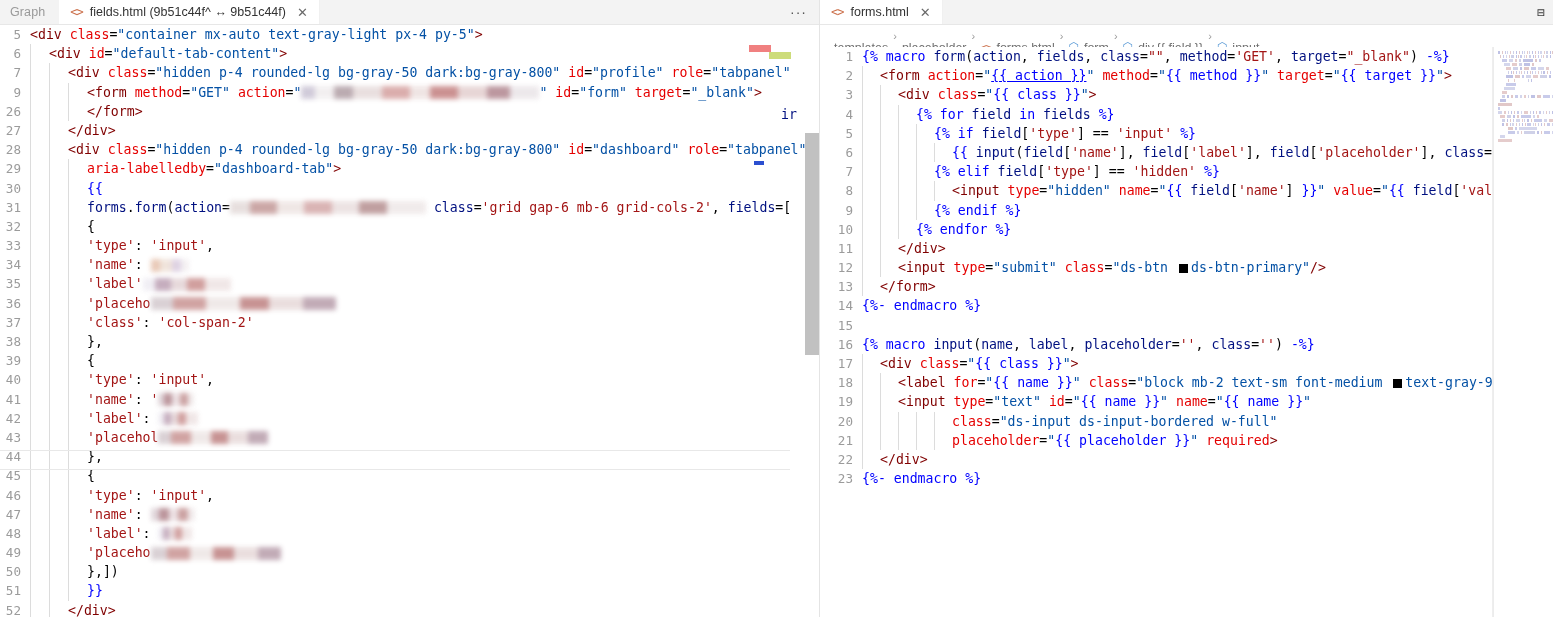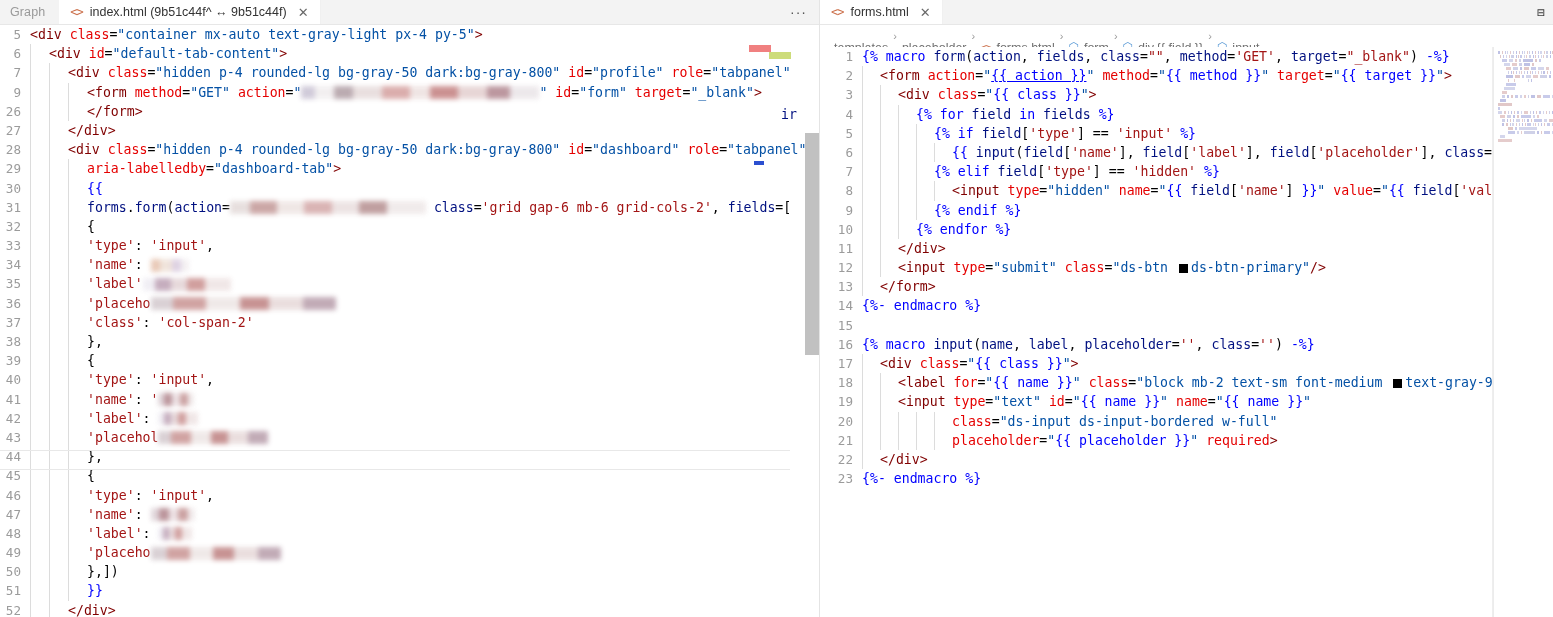--- a/index.html
+++ b/index.html
@@ -209,21 +209,21 @@
 <div class="app">
 
   <div class="pane pane-left">
 
     <div class="tabbar tabbar-left">
       <div class="graph-chip">
         <span>Graph</span>
       </div>
       <div class="tab">
         <span class="codeicon">&lt;&gt;</span>
-        <span class="tab-label">index.html (9b51c44f^ ↔ 9b51c44f)</span>
+        <span class="tab-label">fields.html (9b51c44f^ ↔ 9b51c44f)</span>
         <span class="tab-close">✕</span>
       </div>
       <div class="tabbar-filler"></div>
       <div class="tabbar-actions">
         <span>···</span>
       </div>
     </div>
 
     <div class="editor editor-left">
       <div class="code-area" id="left-code"><div class="row"><span class="gutter" style="width: 30px;">5</span><span class="linetext"><span class="t-tag">&lt;div </span><span class="t-attr">class</span><span class="t-punc">=</span><span class="t-str">"container mx-auto text-gray-light px-4 py-5"</span><span class="t-tag">&gt;</span></span></div><div class="row"><span class="gutter" style="width: 30px;">6</span><span class="linetext"><span class="ig" style="width: 19px;"></span><span class="t-tag">&lt;div </span><span class="t-attr">id</span><span class="t-punc">=</span><span class="t-str">"default-tab-content"</span><span class="t-tag">&gt;</span></span></div><div class="row"><span class="gutter" style="width: 30px;">7</span><span class="linetext"><span class="ig" style="width: 19px;"></span><span class="ig" style="width: 19px;"></span><span class="t-tag">&lt;div </span><span class="t-attr">class</span><span class="t-punc">=</span><span class="t-str">"hidden p-4 rounded-lg bg-gray-50 dark:bg-gray-800"</span><span class="t-plain"> </span><span class="t-attr">id</span><span class="t-punc">=</span><span class="t-str">"profile"</span><span class="t-plain"> </span><span class="t-attr">role</span><span class="t-punc">=</span><span class="t-str">"tabpanel"</span></span></div><div class="row"><span class="gutter" style="width: 30px;">9</span><span class="linetext"><span class="ig" style="width: 19px;"></span><span class="ig" style="width: 19px;"></span><span class="ig" style="width: 19px;"></span><span class="t-tag">&lt;form </span><span class="t-attr">method</span><span class="t-punc">=</span><span class="t-str">"GET"</span><span class="t-plain"> </span><span class="t-attr">action</span><span class="t-punc">=</span><span class="t-str">"</span><span class="blur b1" style="width: 238px;"></span><span class="t-str">"</span><span class="t-plain"> </span><span class="t-attr">id</span><span class="t-punc">=</span><span class="t-str">"form"</span><span class="t-plain"> </span><span class="t-attr">target</span><span class="t-punc">=</span><span class="t-str">"_blank"</span><span class="t-tag">&gt;</span></span></div><div class="row"><span class="gutter" style="width: 30px;">26</span><span class="linetext"><span class="ig" style="width: 19px;"></span><span class="ig" style="width: 19px;"></span><span class="ig" style="width: 19px;"></span><span class="t-tag">&lt;/form&gt;</span></span></div><div class="row"><span class="gutter" style="width: 30px;">27</span><span class="linetext"><span class="ig" style="width: 19px;"></span><span class="ig" style="width: 19px;"></span><span class="t-tag">&lt;/div&gt;</span></span></div><div class="row"><span class="gutter" style="width: 30px;">28</span><span class="linetext"><span class="ig" style="width: 19px;"></span><span class="ig" style="width: 19px;"></span><span class="t-tag">&lt;div </span><span class="t-attr">class</span><span class="t-punc">=</span><span class="t-str">"hidden p-4 rounded-lg bg-gray-50 dark:bg-gray-800"</span><span class="t-plain"> </span><span class="t-attr">id</span><span class="t-punc">=</span><span class="t-str">"dashboard"</span><span class="t-plain"> </span><span class="t-attr">role</span><span class="t-punc">=</span><span class="t-str">"tabpanel"</span></span></div><div class="row"><span class="gutter" style="width: 30px;">29</span><span class="linetext"><span class="ig" style="width: 19px;"></span><span class="ig" style="width: 19px;"></span><span class="ig" style="width: 19px;"></span><span class="t-attr">aria-labelledby</span><span class="t-punc">=</span><span class="t-str">"dashboard-tab"</span><span class="t-tag">&gt;</span></span></div><div class="row"><span class="gutter" style="width: 30px;">30</span><span class="linetext"><span class="ig" style="width: 19px;"></span><span class="ig" style="width: 19px;"></span><span class="ig" style="width: 19px;"></span><span class="t-j">{{</span></span></div><div class="row"><span class="gutter" style="width: 30px;">31</span><span class="linetext"><span class="ig" style="width: 19px;"></span><span class="ig" style="width: 19px;"></span><span class="ig" style="width: 19px;"></span><span class="t-jname">forms</span><span class="t-punc">.</span><span class="t-jname">form</span><span class="t-punc">(</span><span class="t-jname">action</span><span class="t-punc">=</span><span class="blur b2" style="width: 196px;"></span><span class="t-plain"> </span><span class="t-jname">class</span><span class="t-punc">=</span><span class="t-key">'grid gap-6 mb-6 grid-cols-2'</span><span class="t-punc">, </span><span class="t-jname">fields</span><span class="t-punc">=[</span></span></div><div class="row"><span class="gutter" style="width: 30px;">32</span><span class="linetext"><span class="ig" style="width: 19px;"></span><span class="ig" style="width: 19px;"></span><span class="ig" style="width: 19px;"></span><span class="t-punc">{</span></span></div><div class="row"><span class="gutter" style="width: 30px;">33</span><span class="linetext"><span class="ig" style="width: 19px;"></span><span class="ig" style="width: 19px;"></span><span class="ig" style="width: 19px;"></span><span class="t-key">'type'</span><span class="t-punc">: </span><span class="t-key">'input'</span><span class="t-punc">,</span></span></div><div class="row"><span class="gutter" style="width: 30px;">34</span><span class="linetext"><span class="ig" style="width: 19px;"></span><span class="ig" style="width: 19px;"></span><span class="ig" style="width: 19px;"></span><span class="t-key">'name'</span><span class="t-punc">: </span><span class="blur b4" style="width: 38px;"></span></span></div><div class="row"><span class="gutter" style="width: 30px;">35</span><span class="linetext"><span class="ig" style="width: 19px;"></span><span class="ig" style="width: 19px;"></span><span class="ig" style="width: 19px;"></span><span class="t-key">'label'</span><span class="blur b5" style="width: 88px;"></span></span></div><div class="row"><span class="gutter" style="width: 30px;">36</span><span class="linetext"><span class="ig" style="width: 19px;"></span><span class="ig" style="width: 19px;"></span><span class="ig" style="width: 19px;"></span><span class="t-key">'placeho</span><span class="blur b3" style="width: 185px;"></span></span></div><div class="row"><span class="gutter" style="width: 30px;">37</span><span class="linetext"><span class="ig" style="width: 19px;"></span><span class="ig" style="width: 19px;"></span><span class="ig" style="width: 19px;"></span><span class="t-key">'class'</span><span class="t-punc">: </span><span class="t-key">'col-span-2'</span></span></div><div class="row"><span class="gutter" style="width: 30px;">38</span><span class="linetext"><span class="ig" style="width: 19px;"></span><span class="ig" style="width: 19px;"></span><span class="ig" style="width: 19px;"></span><span class="t-punc">},</span></span></div><div class="row"><span class="gutter" style="width: 30px;">39</span><span class="linetext"><span class="ig" style="width: 19px;"></span><span class="ig" style="width: 19px;"></span><span class="ig" style="width: 19px;"></span><span class="t-punc">{</span></span></div><div class="row"><span class="gutter" style="width: 30px;">40</span><span class="linetext"><span class="ig" style="width: 19px;"></span><span class="ig" style="width: 19px;"></span><span class="ig" style="width: 19px;"></span><span class="t-key">'type'</span><span class="t-punc">: </span><span class="t-key">'input'</span><span class="t-punc">,</span></span></div><div class="row"><span class="gutter" style="width: 30px;">41</span><span class="linetext"><span class="ig" style="width: 19px;"></span><span class="ig" style="width: 19px;"></span><span class="ig" style="width: 19px;"></span><span class="t-key">'name'</span><span class="t-punc">: </span><span class="t-key">'</span><span class="blur b6" style="width: 36px;"></span></span></div><div class="row"><span class="gutter" style="width: 30px;">42</span><span class="linetext"><span class="ig" style="width: 19px;"></span><span class="ig" style="width: 19px;"></span><span class="ig" style="width: 19px;"></span><span class="t-key">'label'</span><span class="t-punc">: </span><span class="blur b5" style="width: 40px;"></span></span></div><div class="row"><span class="gutter" style="width: 30px;">43</span><span class="linetext"><span class="ig" style="width: 19px;"></span><span class="ig" style="width: 19px;"></span><span class="ig" style="width: 19px;"></span><span class="t-key">'placehol</span><span class="blur b3" style="width: 110px;"></span></span></div><div class="row"><span class="gutter" style="width: 30px;">44</span><span class="linetext"><span class="ig" style="width: 19px;"></span><span class="ig" style="width: 19px;"></span><span class="ig" style="width: 19px;"></span><span class="t-punc">},</span></span></div><div class="row"><span class="gutter" style="width: 30px;">45</span><span class="linetext"><span class="ig" style="width: 19px;"></span><span class="ig" style="width: 19px;"></span><span class="ig" style="width: 19px;"></span><span class="t-punc">{</span></span></div><div class="row"><span class="gutter" style="width: 30px;">46</span><span class="linetext"><span class="ig" style="width: 19px;"></span><span class="ig" style="width: 19px;"></span><span class="ig" style="width: 19px;"></span><span class="t-key">'type'</span><span class="t-punc">: </span><span class="t-key">'input'</span><span class="t-punc">,</span></span></div><div class="row"><span class="gutter" style="width: 30px;">47</span><span class="linetext"><span class="ig" style="width: 19px;"></span><span class="ig" style="width: 19px;"></span><span class="ig" style="width: 19px;"></span><span class="t-key">'name'</span><span class="t-punc">: </span><span class="blur b6" style="width: 44px;"></span></span></div><div class="row"><span class="gutter" style="width: 30px;">48</span><span class="linetext"><span class="ig" style="width: 19px;"></span><span class="ig" style="width: 19px;"></span><span class="ig" style="width: 19px;"></span><span class="t-key">'label'</span><span class="t-punc">: </span><span class="blur b5" style="width: 34px;"></span></span></div><div class="row"><span class="gutter" style="width: 30px;">49</span><span class="linetext"><span class="ig" style="width: 19px;"></span><span class="ig" style="width: 19px;"></span><span class="ig" style="width: 19px;"></span><span class="t-key">'placeho</span><span class="blur b3" style="width: 130px;"></span></span></div><div class="row"><span class="gutter" style="width: 30px;">50</span><span class="linetext"><span class="ig" style="width: 19px;"></span><span class="ig" style="width: 19px;"></span><span class="ig" style="width: 19px;"></span><span class="t-punc">},])</span></span></div><div class="row"><span class="gutter" style="width: 30px;">51</span><span class="linetext"><span class="ig" style="width: 19px;"></span><span class="ig" style="width: 19px;"></span><span class="ig" style="width: 19px;"></span><span class="t-j">}}</span></span></div><div class="row"><span class="gutter" style="width: 30px;">52</span><span class="linetext"><span class="ig" style="width: 19px;"></span><span class="ig" style="width: 19px;"></span><span class="t-tag">&lt;/div&gt;</span></span></div></div>

